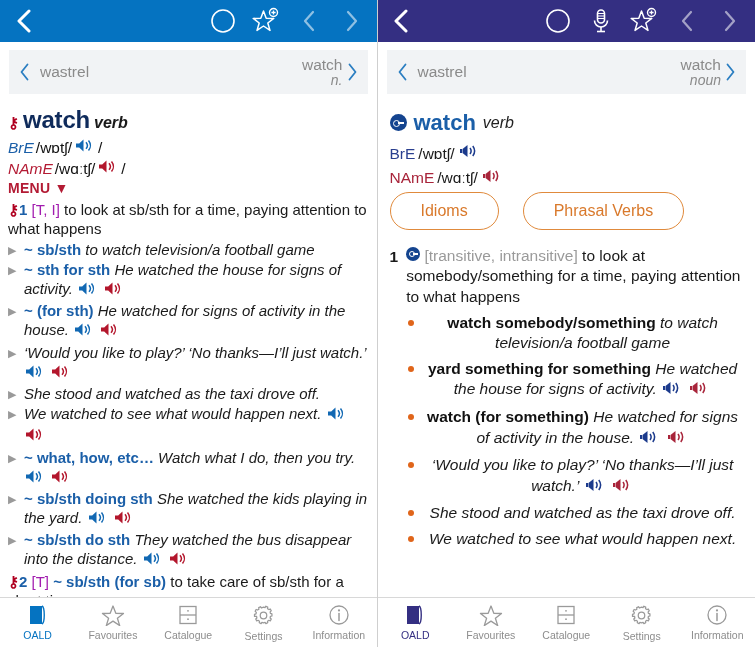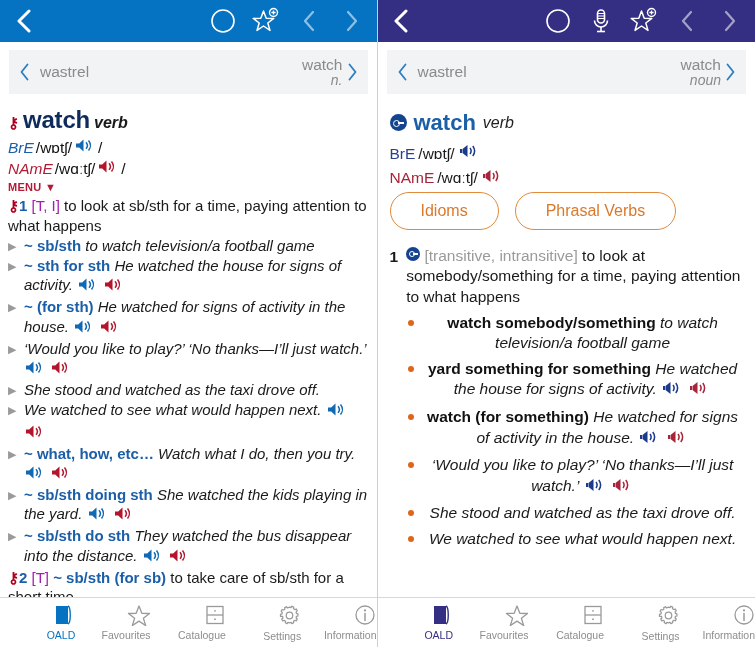--- a/index.html
+++ b/index.html
@@ -48,21 +48,21 @@
   
   .left .body { padding: 7px 8px 0 8px; font-size: 15px; color: #1a1a1a; line-height: 1.28; }
   .hw-line { display: flex; align-items: baseline; gap: 4px; margin-bottom: 2px; }
   .hw { font-size: 24px; font-weight: bold; color: #0f2b5b; letter-spacing: -0.2px; }
   .hw-pos { font-size: 16px; font-style: italic; font-weight: bold; color: #1a1a1a; }
   .keyglyph { color: #b00020; font-size: 15px; font-weight: bold; line-height: 1; }
   .pron-line { margin: 1px 0; font-size: 15.5px; display: flex; align-items: center; gap: 2px; }
   .lbl-bre { color: #1b5fa8; font-style: italic; }
   .lbl-name { color: #b31b34; font-style: italic; }
   .ipa { color: #111; }
-  .menu-line { color: #b31b34; font-weight: bold; font-size: 11px; margin: 2px 0 2px 0; letter-spacing: .3px; cursor:pointer; }
+  .menu-line { color: #b31b34; font-weight: bold; font-size: 14px; margin: 2px 0 2px 0; letter-spacing: .3px; cursor:pointer; }
   .sense { margin-top: 1px; }
   .sensenum { color: #1b5fa8; font-weight: bold; }
   .gram { color: #a21caf; }
   .ex-line { margin-left: 0; padding-left: 16px; position: relative; margin-top: 1px; }
   .ex-line .tri { position: absolute; left: 0; top: 3px; color: #9a9a9a; font-size: 11px; }
   .pat { color: #1b5fa8; font-weight: bold; }
   .ital { font-style: italic; }
   .spk { display: inline-block; vertical-align: -2px; margin: 0 1px; cursor: pointer; }
 
   
@@ -76,42 +76,42 @@
   .keybadge.small { width:14px; height:14px; flex:0 0 14px; }
   .keybadge.small::before { left:2.5px; top:4.5px; width:4px; height:4px; border-width:1.4px; }
   .keybadge.small::after { left:6.5px; top:6.5px; width:5px; height:1.4px; }
   .r-pron { margin: 3px 0; font-size: 15.5px; display:flex; align-items:center; gap:3px; }
   .r-lbl-bre { color: #2a3f8f; }
   .r-lbl-name { color: #a8243a; }
   .verbforms {
     background: #e3e6f5; color: #1c1c4e; font-size: 15.5px;
     padding: 6px 10px; margin: 12px 0 14px 0; cursor: pointer;
   }
-  .pillrow { display: flex; gap: 16px; margin-bottom: 16px; }
+  .pillrow { display: flex; gap: 24px; margin-bottom: 16px; }
   .pill {
     border: 1.4px solid #e08a3c; color: #d9792b; background:#fff;
     border-radius: 22px; padding: 7px 30px; font-size: 16px;
     cursor: pointer; text-align:center;
   }
   .r-sense { display: flex; gap: 8px; }
   .r-num { font-weight: bold; font-size: 15.5px; flex: 0 0 auto; padding-top:1px; }
   .r-def { flex: 1 1 auto; }
   .r-gram { color: #9a9a9a; }
   .r-ex { padding-left: 16px; position: relative; margin-top: 5px; text-align: center; }
   .r-ex .dot { position: absolute; left: 2px; top: 7px; width: 6px; height: 6px; border-radius: 50%; background: #e0651a; }
   .r-pat { font-weight: bold; color: #111; }
 
   
   .tabbar {
     flex: 0 0 50px; height: 50px;
     border-top: 1px solid #d8d8d8;
     display: flex; align-items: center;
     background: #fff;
   }
-  .tab { flex: 1 1 0; display:flex; flex-direction: column; align-items: flex-end; justify-content: center; gap: 3px; cursor: pointer; }
+  .tab { flex: 1 1 0; display:flex; flex-direction: column; align-items: center; justify-content: center; gap: 3px; cursor: pointer; }
   .tab-label { font-size: 10.5px; color: #8d8d8d; }
   .tab.active .tab-label { color: #0573c1; }
   .right .tab.active .tab-label { color: #342f82; }
 </style>
 </head>
 <body>
 
 <div class="app">
 
   <div class="panel left">

